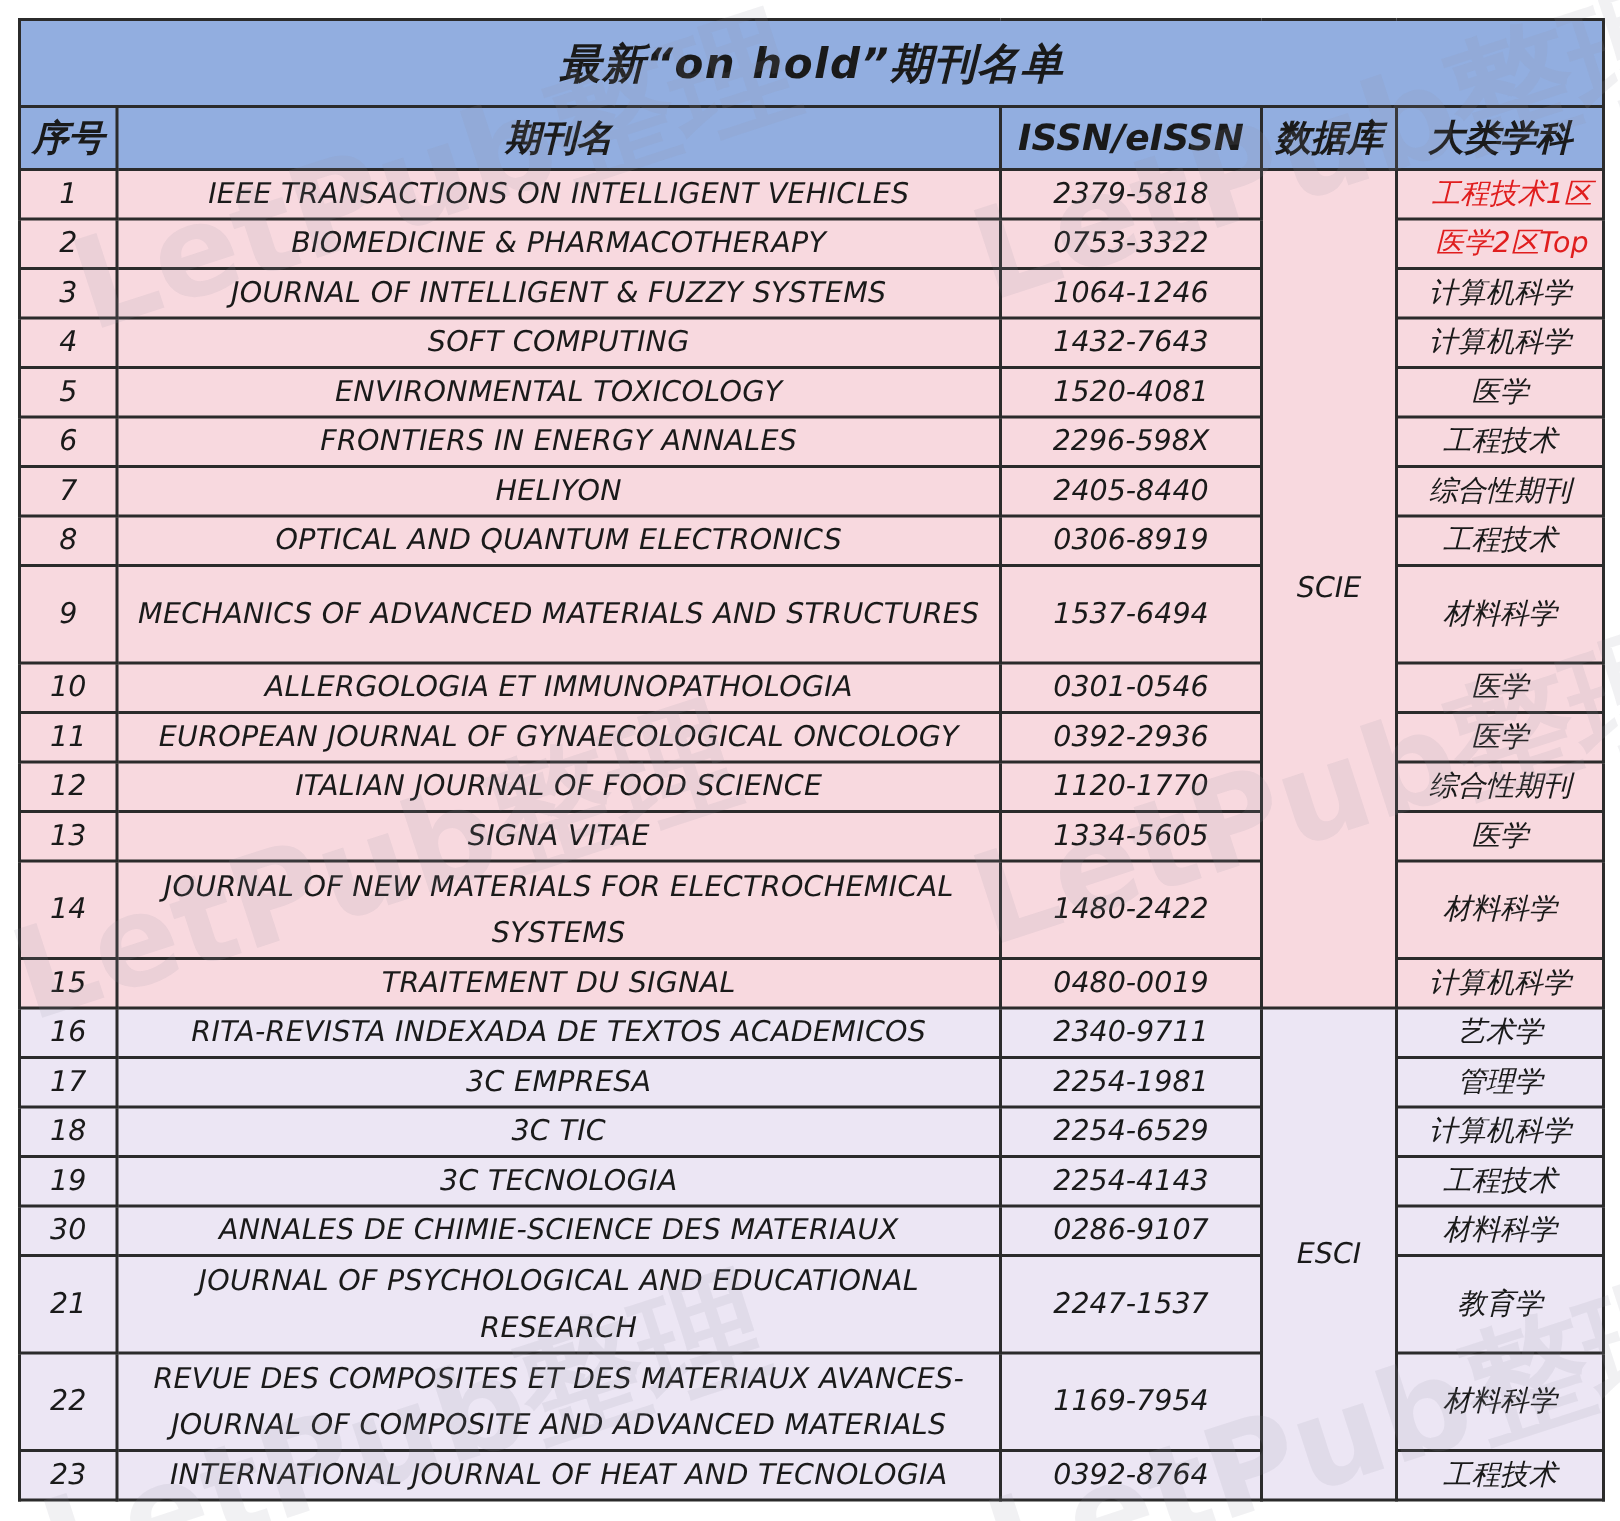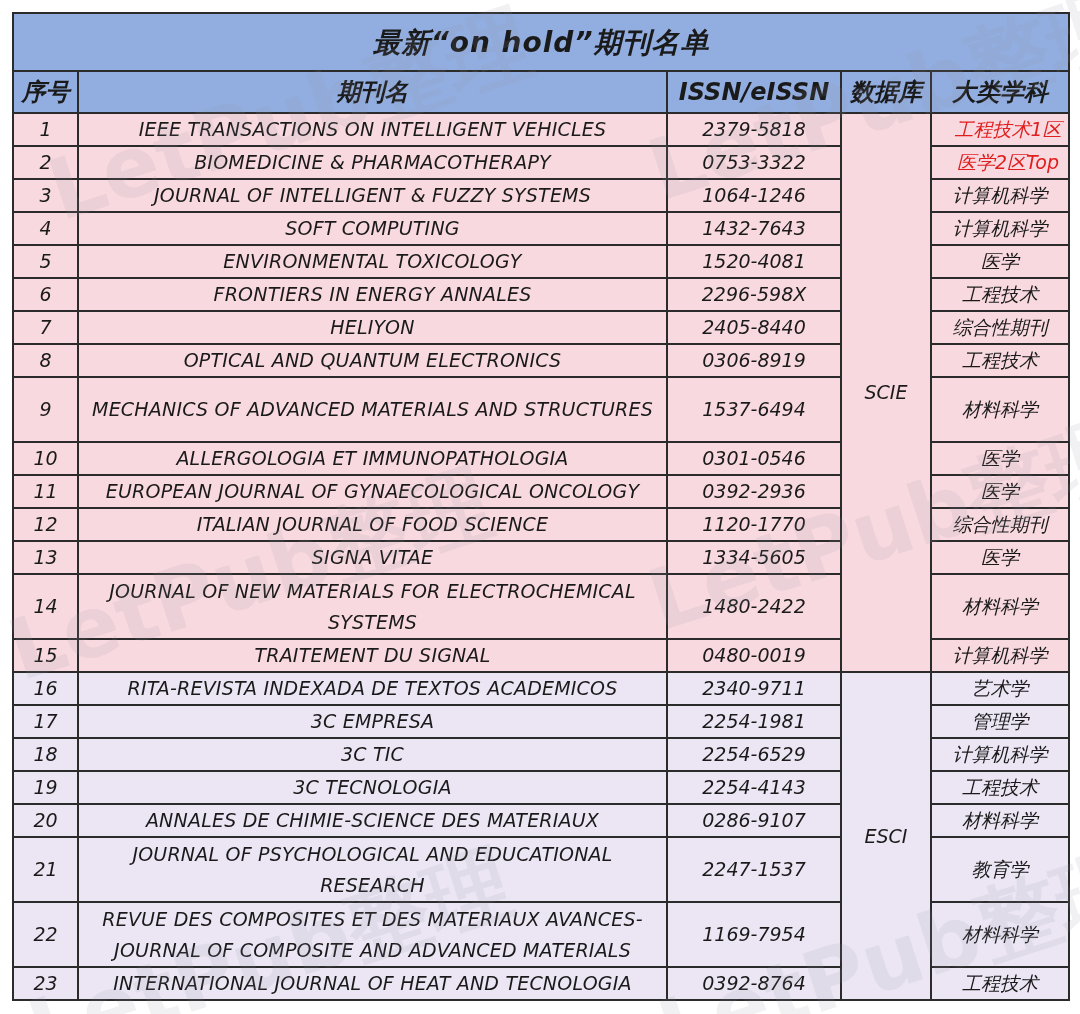--- a/index.html
+++ b/index.html
@@ -155,21 +155,21 @@
           <td>2254-6529</td>
           <td>计算机科学</td>
         </tr>
         <tr class="esci single">
           <td>19</td>
           <td class="name">3C TECNOLOGIA</td>
           <td>2254-4143</td>
           <td>工程技术</td>
         </tr>
         <tr class="esci single">
-          <td>20</td>
+          <td>30</td>
           <td class="name">ANNALES DE CHIMIE-SCIENCE DES MATERIAUX</td>
           <td>0286-9107</td>
           <td>材料科学</td>
         </tr>
         <tr class="esci double">
           <td>21</td>
           <td class="name">JOURNAL OF PSYCHOLOGICAL AND EDUCATIONAL RESEARCH</td>
           <td>2247-1537</td>
           <td>教育学</td>
         </tr>

